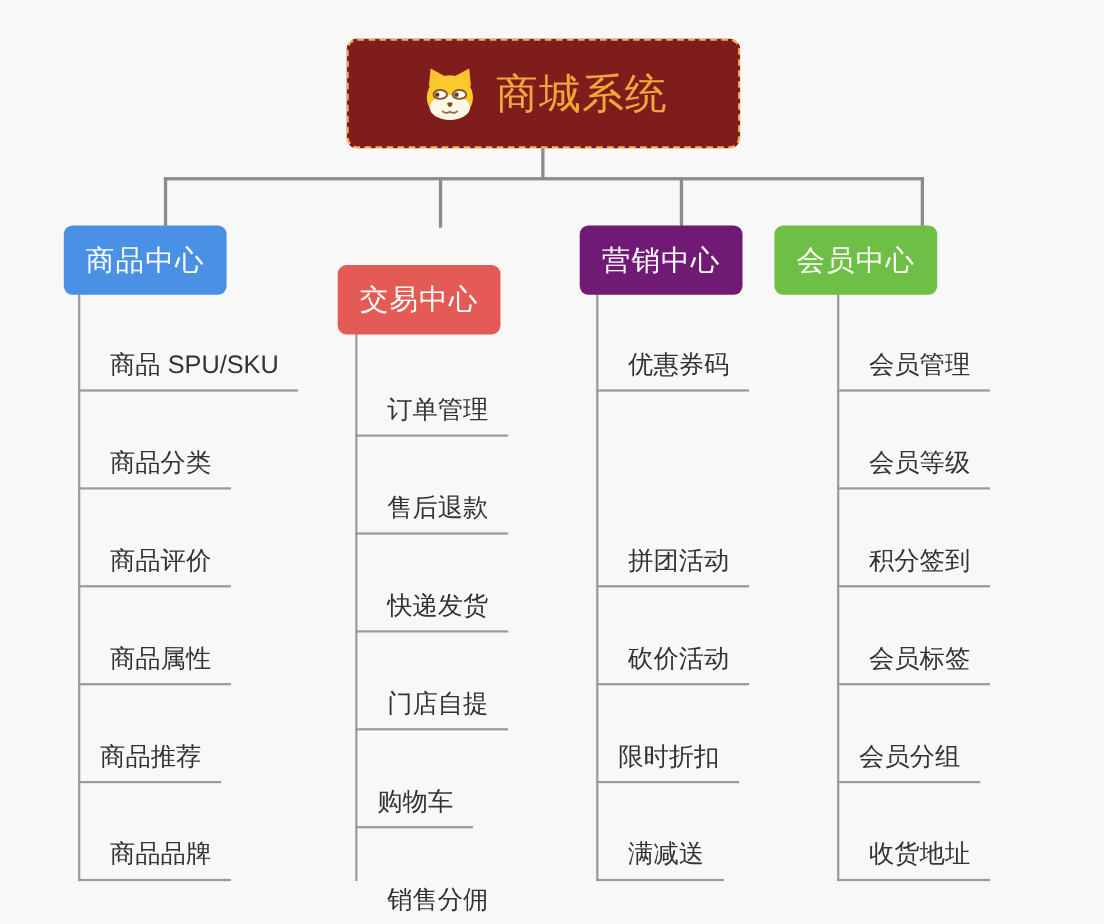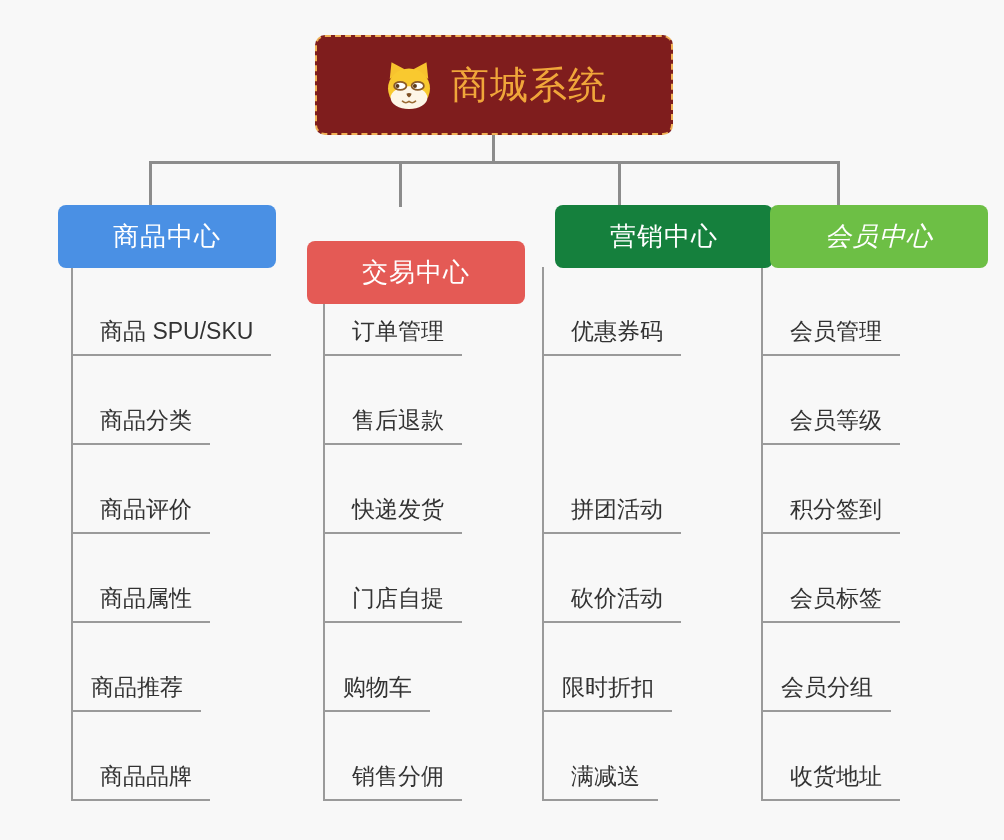--- a/index.html
+++ b/index.html
@@ -31,39 +31,39 @@
   
   .line{position:absolute;background:var(--connector,#8c8c8c);}
   .stem-root{left:492px;top:133px;width:3px;height:29px;}
   .bus{left:149px;top:161px;width:691px;height:3px;}
   .stem{top:161px;width:3px;height:46px;}
   .stem.s0{left:149px;} .stem.s1{left:399px;} .stem.s2{left:618px;} .stem.s3{left:837px;}
   .colline{width:2px;top:267px;height:534px;background:var(--child_line,#9a9a9a);}
   .colline.c0{left:71px;} .colline.c1{left:323px;} .colline.c2{left:542px;} .colline.c3{left:761px;}
   
   .branch-node{
-    position:absolute;top:205px;width:218px;height:63px;
+    position:absolute;top:205px;width:148px;height:63px;
     border-radius:8px;
     display:flex;align-items:center;justify-content:center;
     color:#ffffff;font-size:26px;font-weight:500;letter-spacing:1px;
     white-space:nowrap;
   }
   .branch-node.b0{left:58px;} .branch-node.b1{left:307px;}
-  .branch-node.b2{left:527px;} .branch-node.b3{left:770px;font-style:italic;}
+  .branch-node.b2{left:527px;} .branch-node.b3{left:704px;}
   
   .child{
     position:absolute;
     display:inline-flex;align-items:flex-end;
     height:38px;box-sizing:border-box;
     padding:0 18px 7px 29px;
     border-bottom:2px solid var(--child_line,#9a9a9a);
     font-size:23px;color:var(--child_text,#333333);
     white-space:nowrap;
   }
-  .child.c0{left:71px;} .child.c1{left:323px;} .child.c2{left:542px;} .child.c3{left:761px;}
+  .child.c0{left:71px;} .child.c1{left:323px;margin-top:41px;} .child.c2{left:542px;} .child.c3{left:761px;}
   .child.r0{top:318px;} .child.r1{top:407px;} .child.r2{top:496px;text-align:right;}
   .child.r3{top:585px;} .child.r4{top:674px;padding-left:20px;} .child.r5{top:763px;}
 </style>
 </head>
 <body>
 
 <div class="canvas">
 
   <div class="line stem-root"></div>
   <div class="line bus"></div>
@@ -91,21 +91,21 @@
     </svg>
     <span class="root-title">商城系统</span>
   </div>
 
   <div class="branch-node b0" style="background-color: rgb(74, 144, 228);">
     <span>商品中心</span>
   </div>
   <div class="branch-node b1" style="background-color: rgb(228, 90, 85); margin-top: 36px;">
     <span>交易中心</span>
   </div>
-  <div class="branch-node b2" style="background-color: #15803d; margin-left: 28px;">
+  <div class="branch-node b2" style="background-color: #701a75;">
     <span>营销中心</span>
   </div>
   <div class="branch-node b3" style="background-color: rgb(109, 191, 69);">
     <span>会员中心</span>
   </div>
 
   <div class="child c0 r0">商品 SPU/SKU</div>
   <div class="child c0 r1">商品分类</div>
   <div class="child c0 r2">商品评价</div>
   <div class="child c0 r3">商品属性</div>

